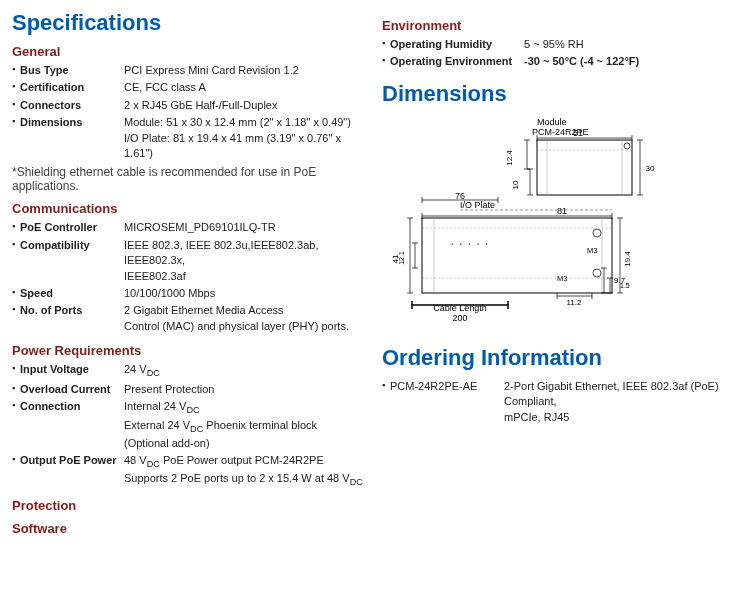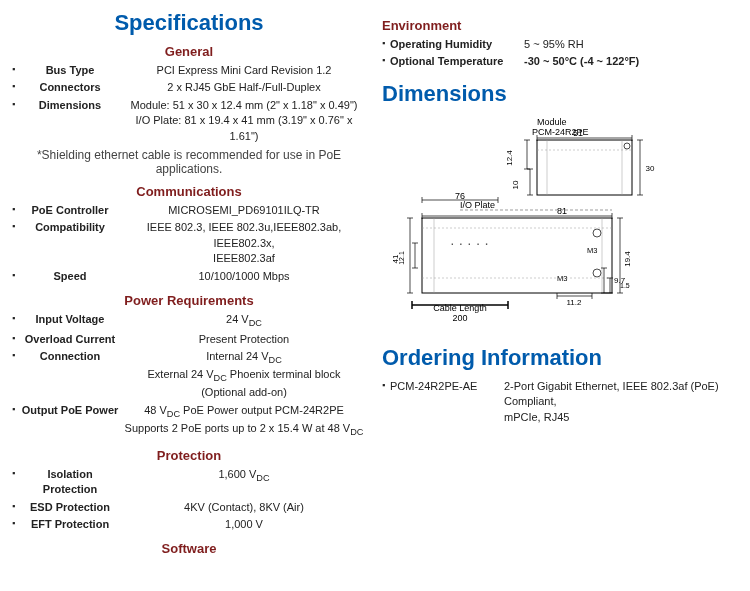--- a/index.html
+++ b/index.html
@@ -21,21 +21,20 @@
 
     .content {
       display: flex;
       flex: 1;
       padding: 10px 12px 6px 12px;
     }
 
     .left-col {
       width: 370px;
       padding-right: 16px;
-      text-align: center;
     }
 
     .right-col {
       flex: 1;
     }
 
     h1.page-title {
       font-size: 22px;
       font-weight: bold;
       color: #005bac;
@@ -130,20 +129,24 @@
       <h1 class="page-title">Specifications</h1>
 
       <h2 class="section-title">General</h2>
       <table class="spec-table">
         <tbody>
             <tr>
           <td>Bus Type</td>
           <td>PCI Express Mini Card Revision 1.2</td>
         </tr>
         <tr>
+          <td>Certification</td>
+          <td>CE, FCC class A</td>
+        </tr>
+        <tr>
           <td>Connectors</td>
           <td>2 x RJ45 GbE Half-/Full-Duplex</td>
         </tr>
         <tr>
           <td>Dimensions</td>
           <td>Module: 51 x 30 x 12.4 mm (2" x 1.18" x 0.49")<br>I/O Plate: 81 x 19.4 x 41 mm (3.19" x 0.76" x 1.61")</td>
         </tr>
       </tbody>
         </table>
       <p class="note">*Shielding ethernet cable is recommended for use in PoE applications.</p>
@@ -156,20 +159,24 @@
           <td>MICROSEMI_PD69101ILQ-TR</td>
         </tr>
         <tr>
           <td>Compatibility</td>
           <td>IEEE 802.3, IEEE 802.3u,IEEE802.3ab, IEEE802.3x,<br>IEEE802.3af</td>
         </tr>
         <tr>
           <td>Speed</td>
           <td>10/100/1000 Mbps</td>
         </tr>
+        <tr>
+          <td>No. of Ports</td>
+          <td>2 Gigabit Ethernet Media Access<br>Control (MAC) and physical layer (PHY) ports.</td>
+        </tr>
       </tbody>
         </table>
 
       <h2 class="section-title">Power Requirements</h2>
       <table class="spec-table">
         <tbody>
             <tr>
           <td>Input Voltage</td>
           <td>24 V<sub>DC</sub></td>
         </tr>
@@ -182,52 +189,36 @@
           <td>Internal 24 V<sub>DC</sub><br>External 24 V<sub>DC</sub> Phoenix terminal block (Optional add-on)</td>
         </tr>
         <tr>
           <td>Output PoE Power</td>
           <td>48 V<sub>DC</sub> PoE Power output PCM-24R2PE<br>Supports 2 PoE ports up to 2 x 15.4 W at 48 V<sub>DC</sub></td>
         </tr>
       </tbody>
         </table>
 
       <h2 class="section-title">Protection</h2>
-      <table class="spec-table">
-        <tbody>
-            <tr>
-          <td>Isolation Protection</td>
-          <td>1,600 V<sub>DC</sub></td>
-        </tr>
-        <tr>
-          <td>ESD Protection</td>
-          <td>4KV (Contact), 8KV (Air)</td>
-        </tr>
-        <tr>
-          <td>EFT Protection</td>
-          <td>1,000 V</td>
-        </tr>
-      </tbody>
-        </table>
 
       <h2 class="section-title">Software</h2>
 
     </div>
 
     <div class="right-col">
 
       <h2 class="section-title">Environment</h2>
       <table class="spec-table">
         <tbody>
             <tr>
           <td style="width:140px;margin-top:32px;">Operating Humidity</td>
           <td>5 ~ 95% RH</td>
         </tr>
         <tr>
-          <td style="width:140px;">Optional Temperature</td>
+          <td style="width:140px;">Operating Environment</td>
           <td><strong>-30 ~ 50°C (-4 ~ 122°F)</strong></td>
         </tr>
       </tbody>
         </table>
 
       <h2 class="section-title-blue">Dimensions</h2>
       <div class="dimensions-area">
         <svg width="340" height="220" viewBox="0 0 340 220">
 
           <text x="155" y="12" font-size="9" font-family="Arial">Module</text>

